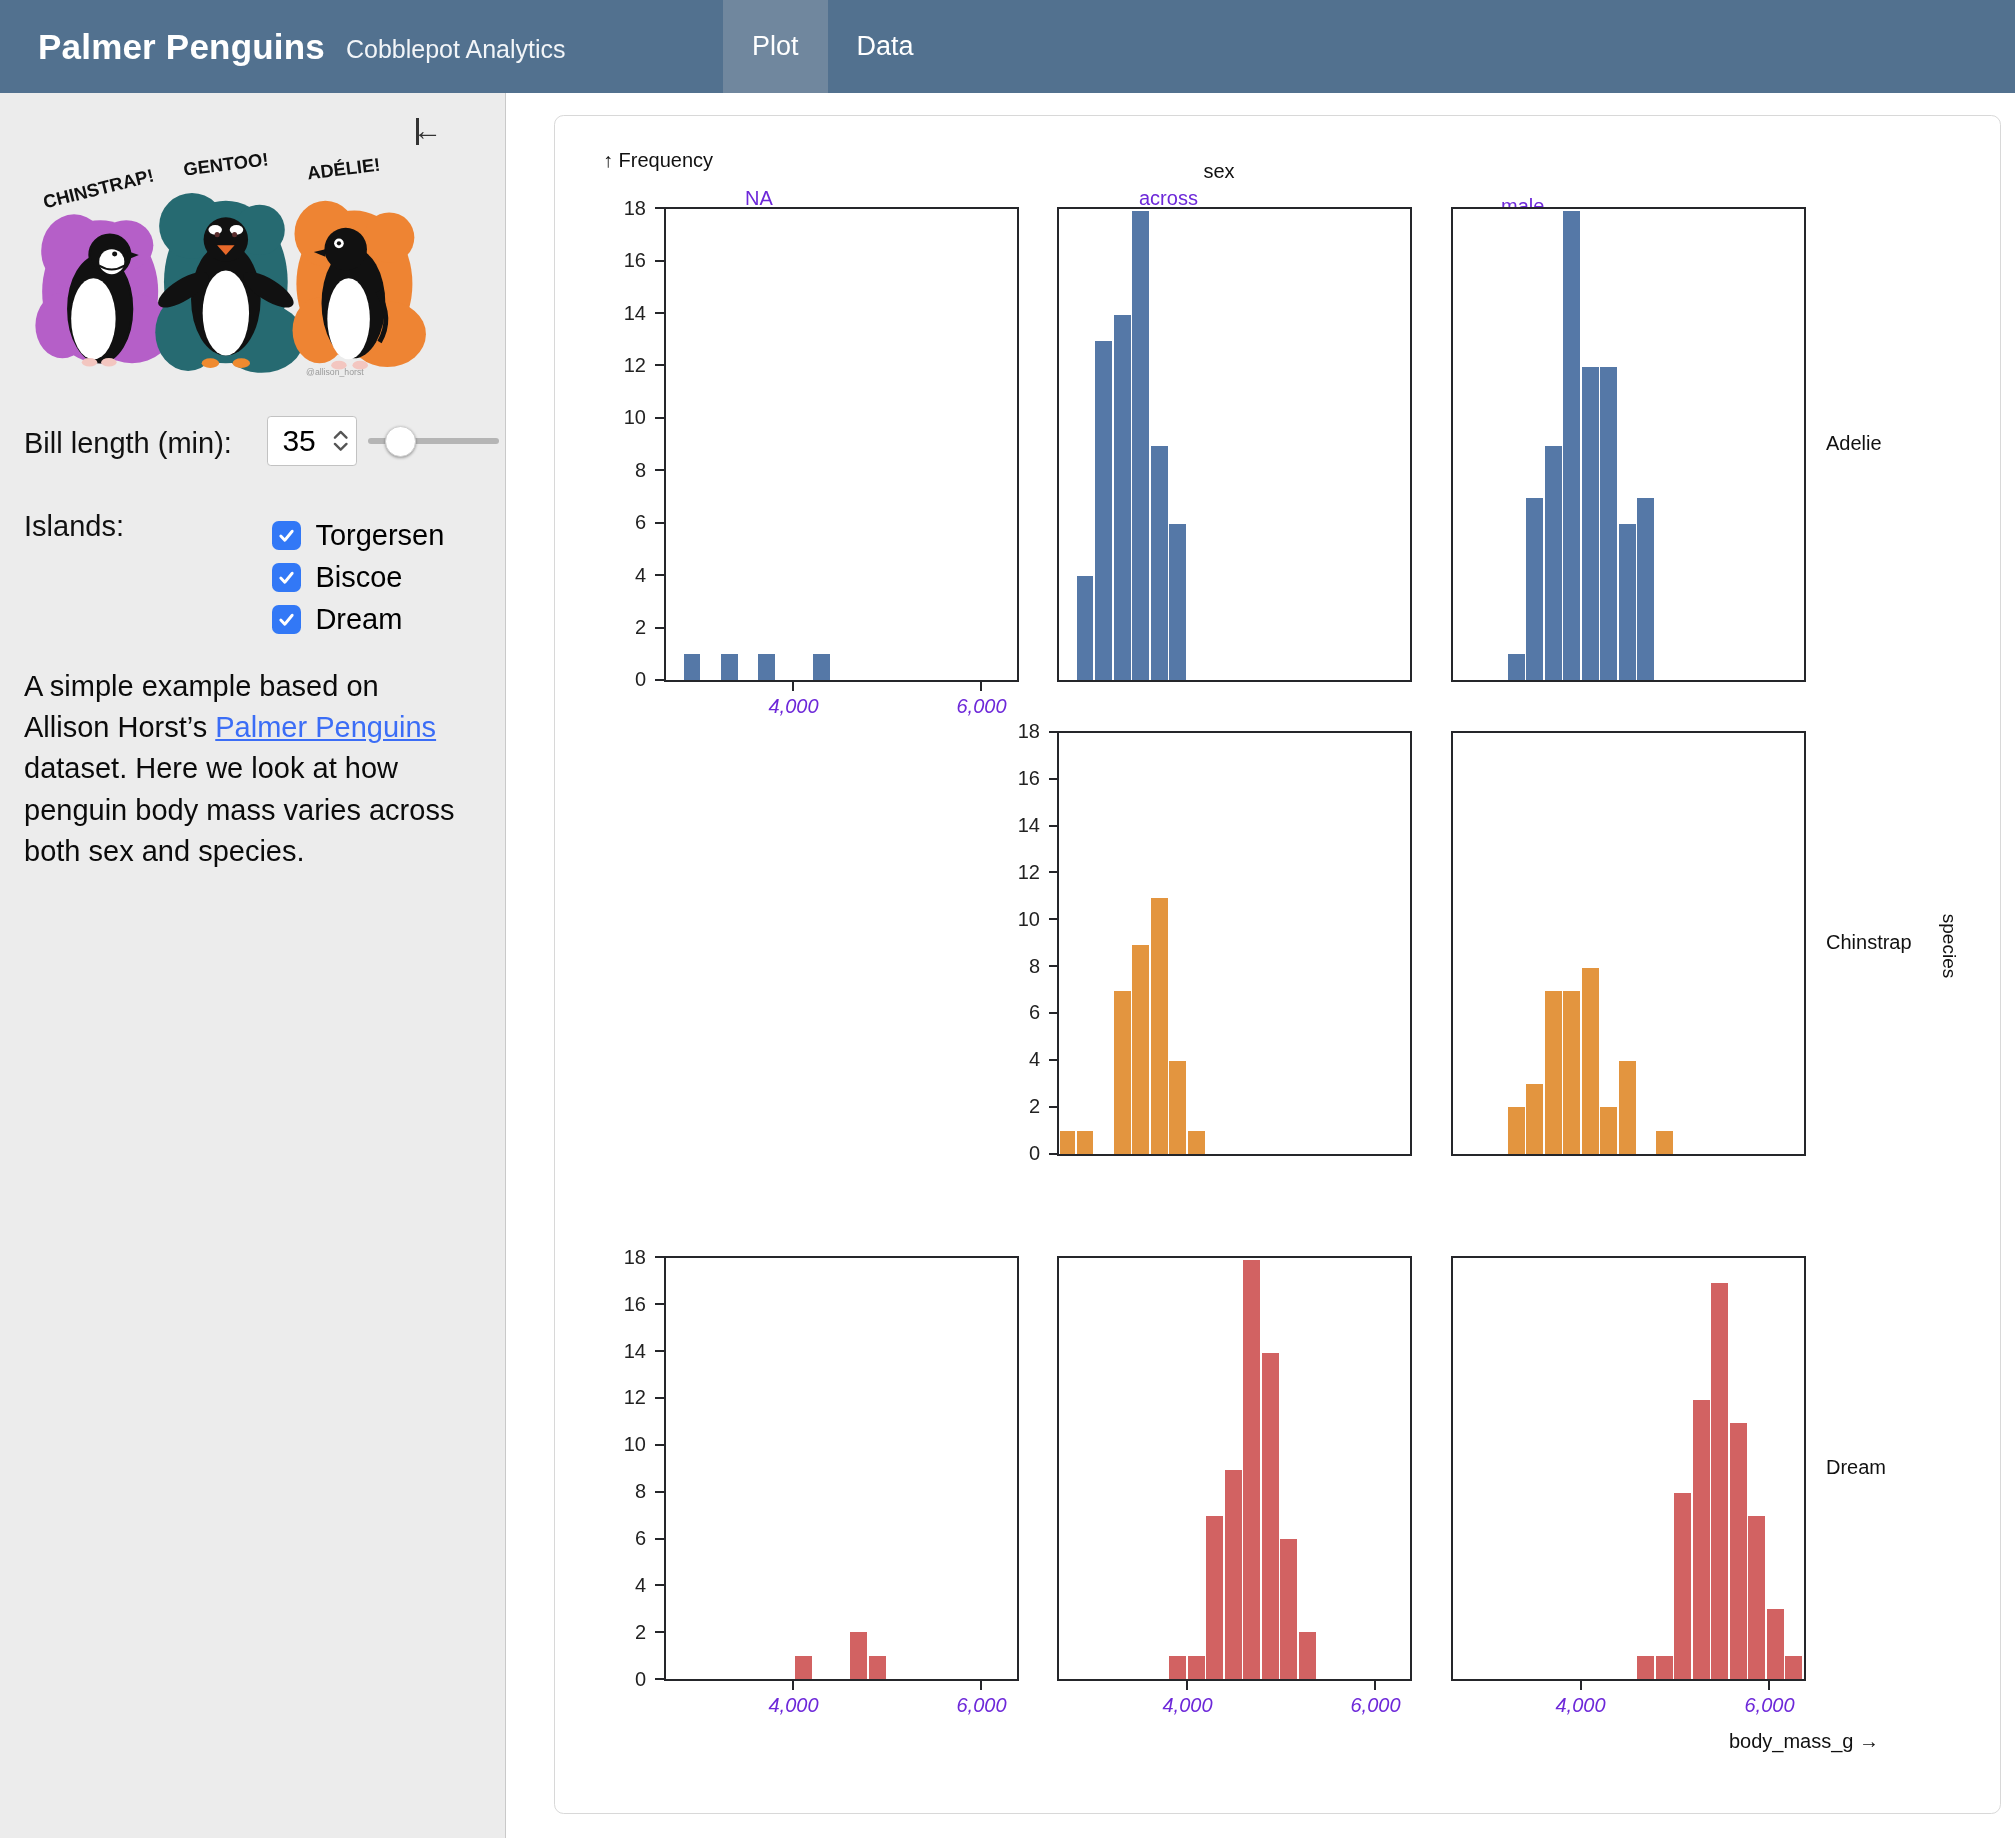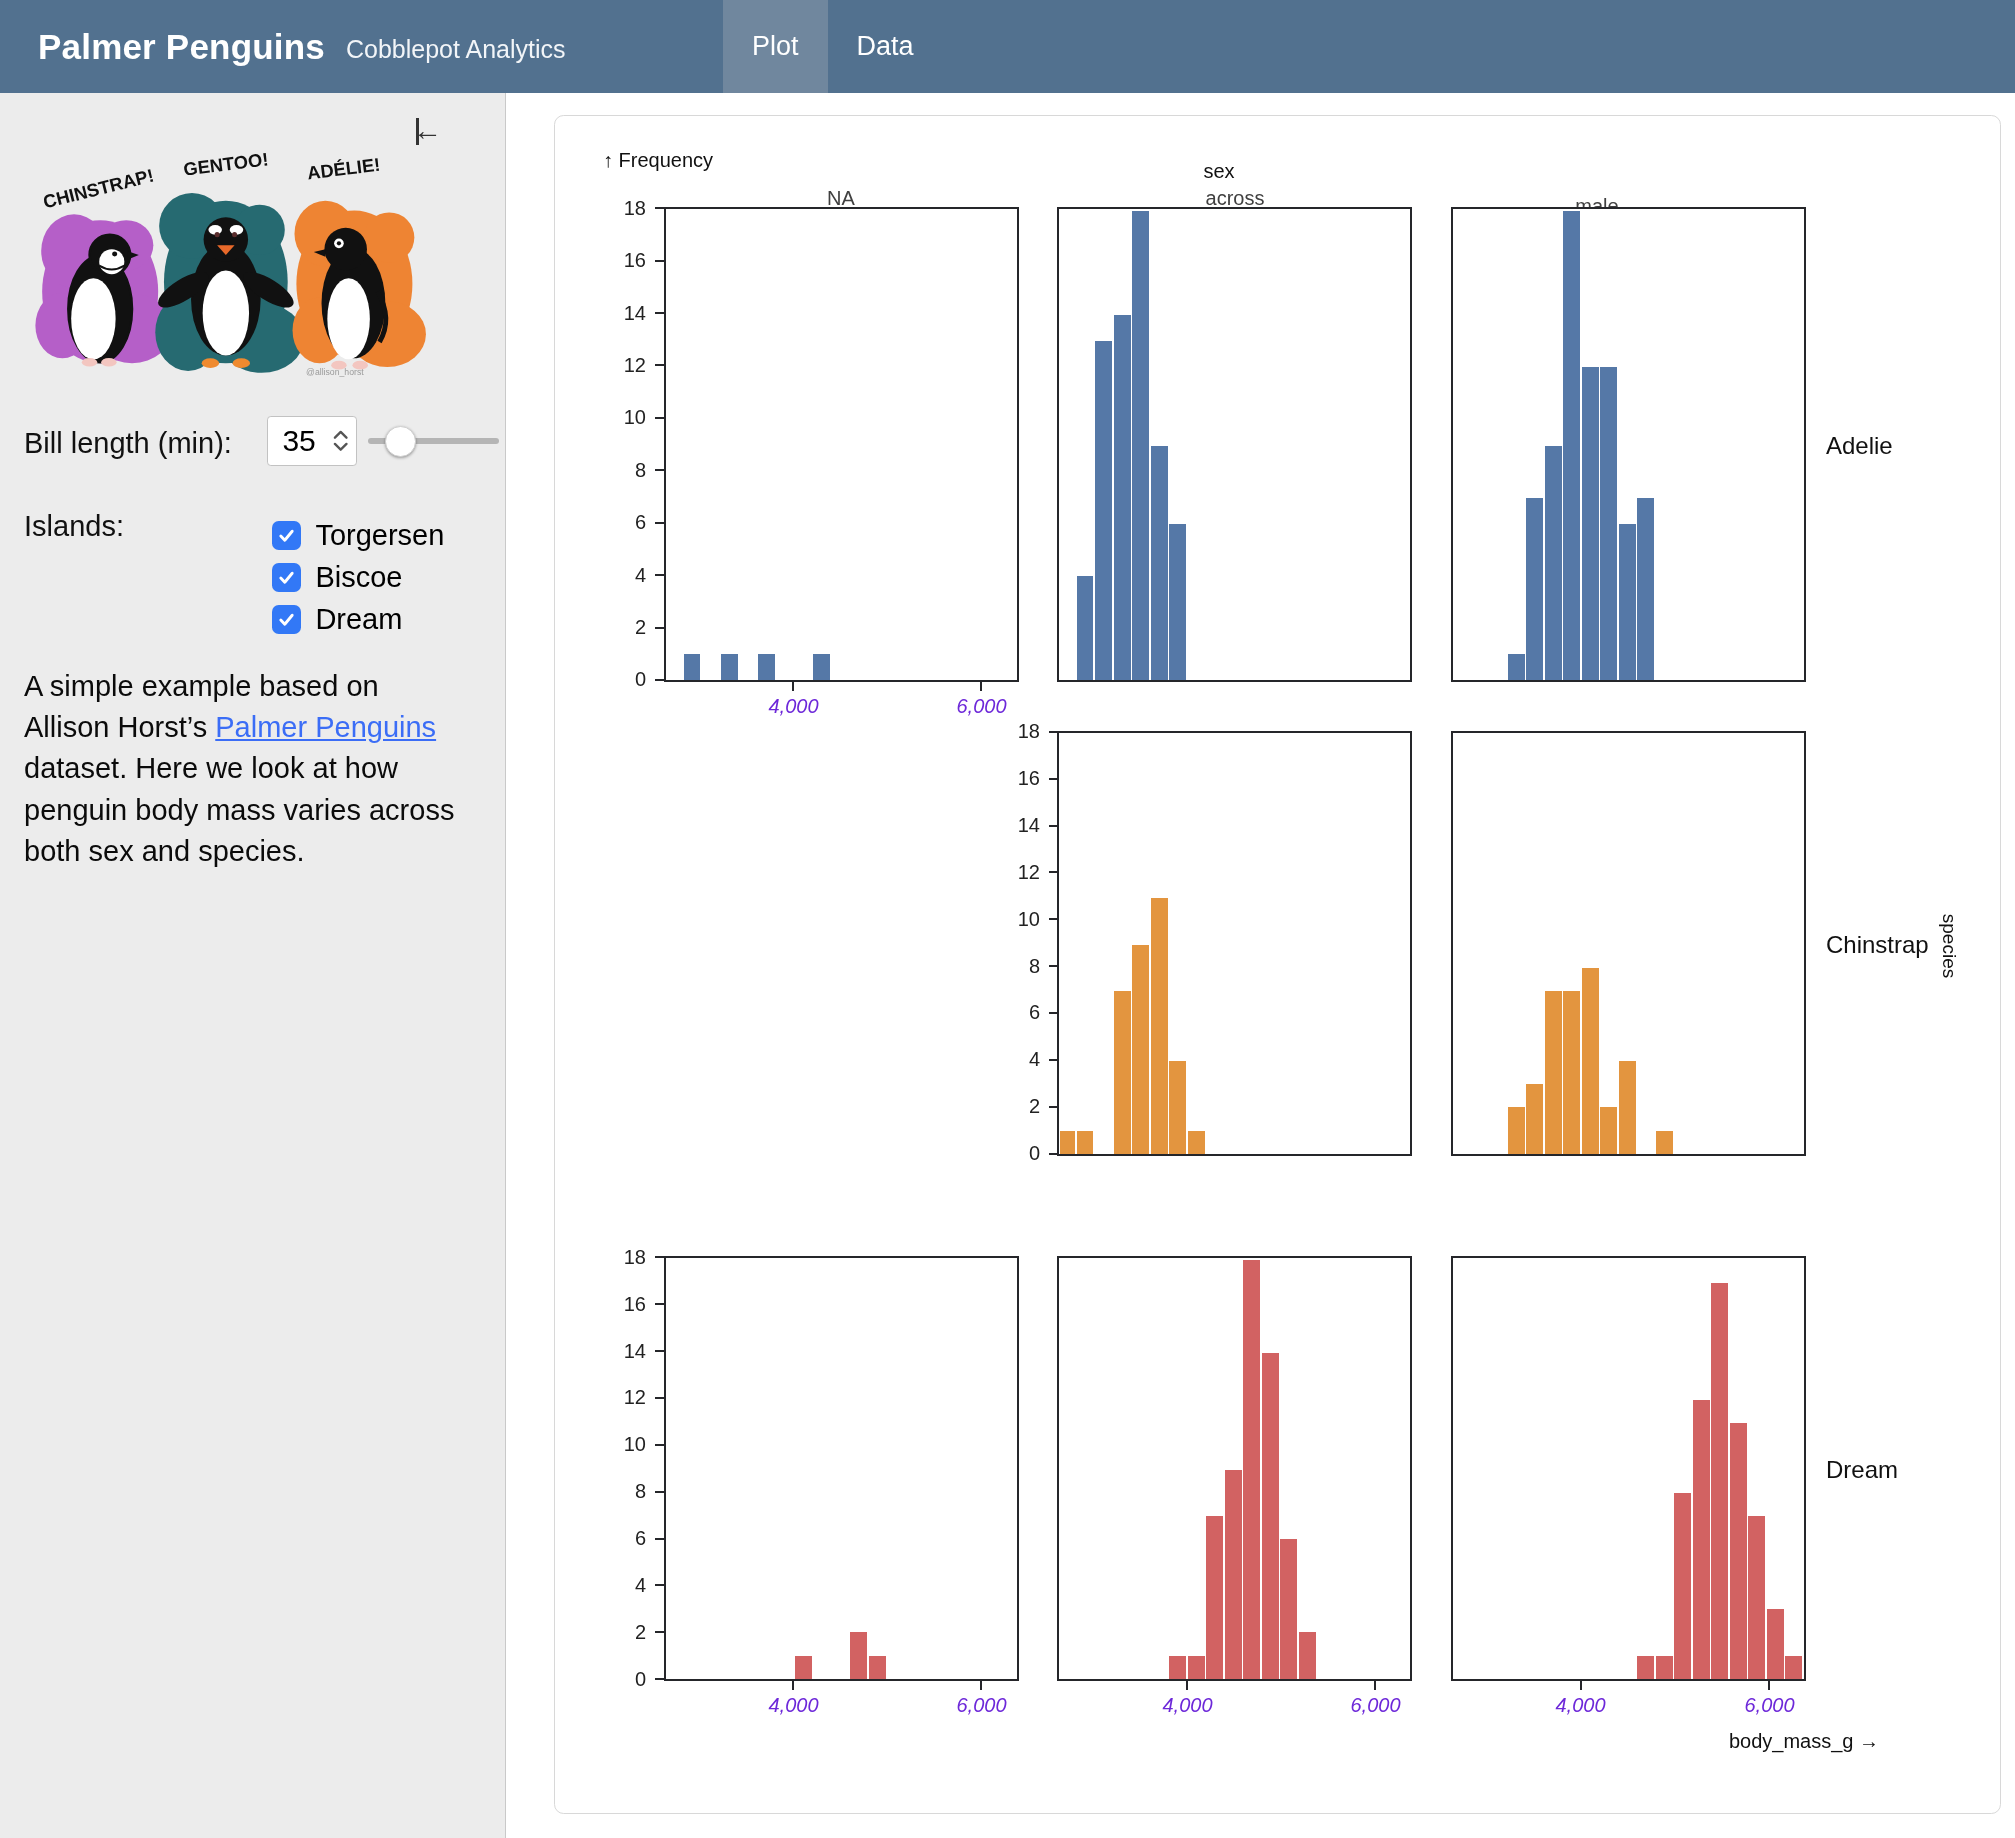--- a/index.html
+++ b/index.html
@@ -38,22 +38,22 @@
   .checkbox{width:29px;height:29px;border-radius:6.7px;background:#3278f6;display:flex;align-items:center;justify-content:center;flex:none;}
   .island-row .lbl{font-size:29px;color:#000;margin-left:14.4px;}
 
   #description{position:absolute;left:24px;top:573px;width:434px;font-size:29px;line-height:1.42;color:#0b0b0b;}
   #description a{color:#3b6df6;text-decoration:underline;cursor:pointer;}
 
   
   #plot-card{position:absolute;left:554px;top:115px;width:1447px;height:1699px;background:#fff;border:1px solid #d8d8d8;border-radius:9.6px;box-sizing:border-box;}
   .freq-label{position:absolute;left:48px;top:33px;font-size:20px;color:#111;}
   .fx-title{position:absolute;top:44px;font-size:20px;color:#111;text-align:center;width:192px;}
-  .col-header{position:absolute;top:71px;font-size:20px;color:#404040;text-align:center;width:192px;}
-  .row-label{position:absolute;font-size:24px;color:#111;}
+  .col-header{position:absolute;top:71px;font-size:20px;color:#6d28d9;width:192px;}
+  .row-label{position:absolute;font-size:20px;color:#111;}
   .fy-title{position:absolute;font-size:19px;color:#111;transform:rotate(90deg);transform-origin:center;}
   .facet{position:absolute;border:2.9px solid #25262a;box-sizing:border-box;background:#fff;}
   .bar{position:absolute;bottom:0;}
   .ytick{position:absolute;height:1.9px;background:#25262a;}
   .ytick-label{position:absolute;width:44px;text-align:right;font-size:20px;color:#222;line-height:25px;}
   .xtick{position:absolute;width:1.9px;background:#25262a;}
   .xtick-label{position:absolute;width:115px;text-align:center;font-size:20px;color:#6d28d9;font-style:italic;}
   .xaxis-title{position:absolute;width:384px;text-align:right;font-size:20px;color:#111;}
 </style>
 </head>

